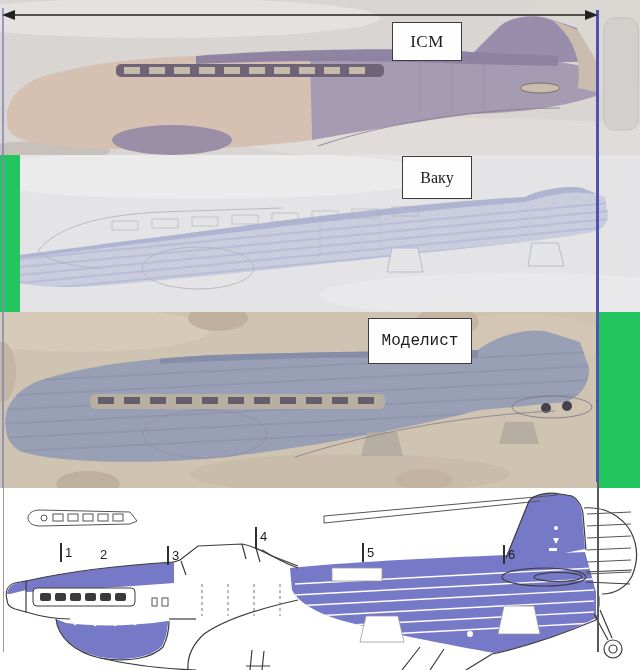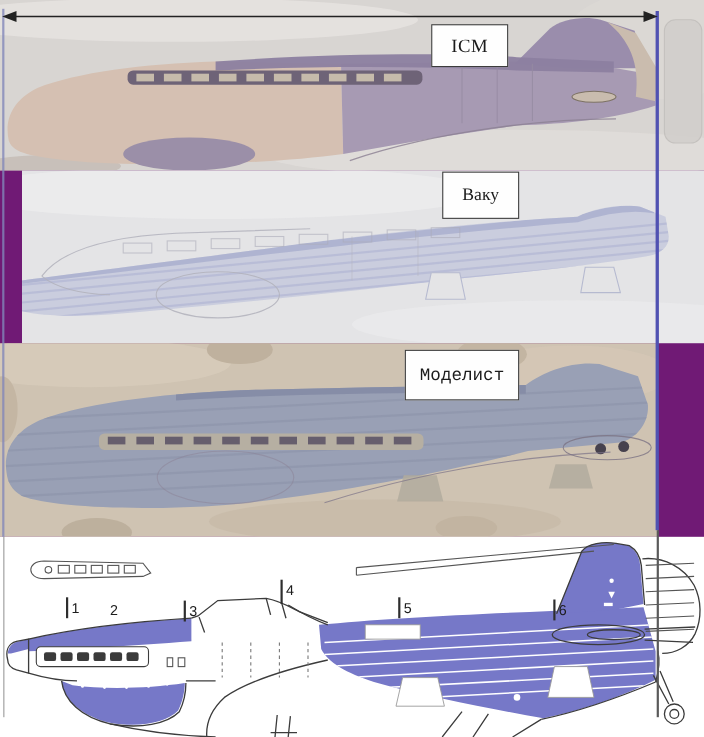--- a/index.html
+++ b/index.html
@@ -1,16 +1,16 @@
 <!DOCTYPE html>
 <html><head>
 <meta charset="utf-8">
 <style>
   html,body{margin:0;padding:0;background:#fff;}
-  .canvas{position:relative;width:640px;height:670px;background:#701a75;overflow:hidden;
+  .canvas{position:relative;width:640px;height:670px;background:#22c55e;overflow:hidden;
           font-family:"Liberation Sans",sans-serif;}
   .panel{position:absolute;left:0;overflow:hidden;}
   .panel svg{position:absolute;left:0;top:0;display:block;}
   #p1{top:0;width:640px;height:155px;background:#d8d5d2;}
   #p2{top:155px;width:640px;height:157px;background:#e4e4e6;margin-left:20px;}
   #p3{top:312px;width:598px;height:176px;background:#cfc3b2;}
   #p4{top:488px;width:640px;height:182px;background:#ffffff;}
   .label-box{position:absolute;background:#fefefe;border:1.5px solid #3c3c3c;
              display:flex;align-items:center;justify-content:center;z-index:30;
              font-family:"Liberation Serif",serif;color:#1b1b1b;}

